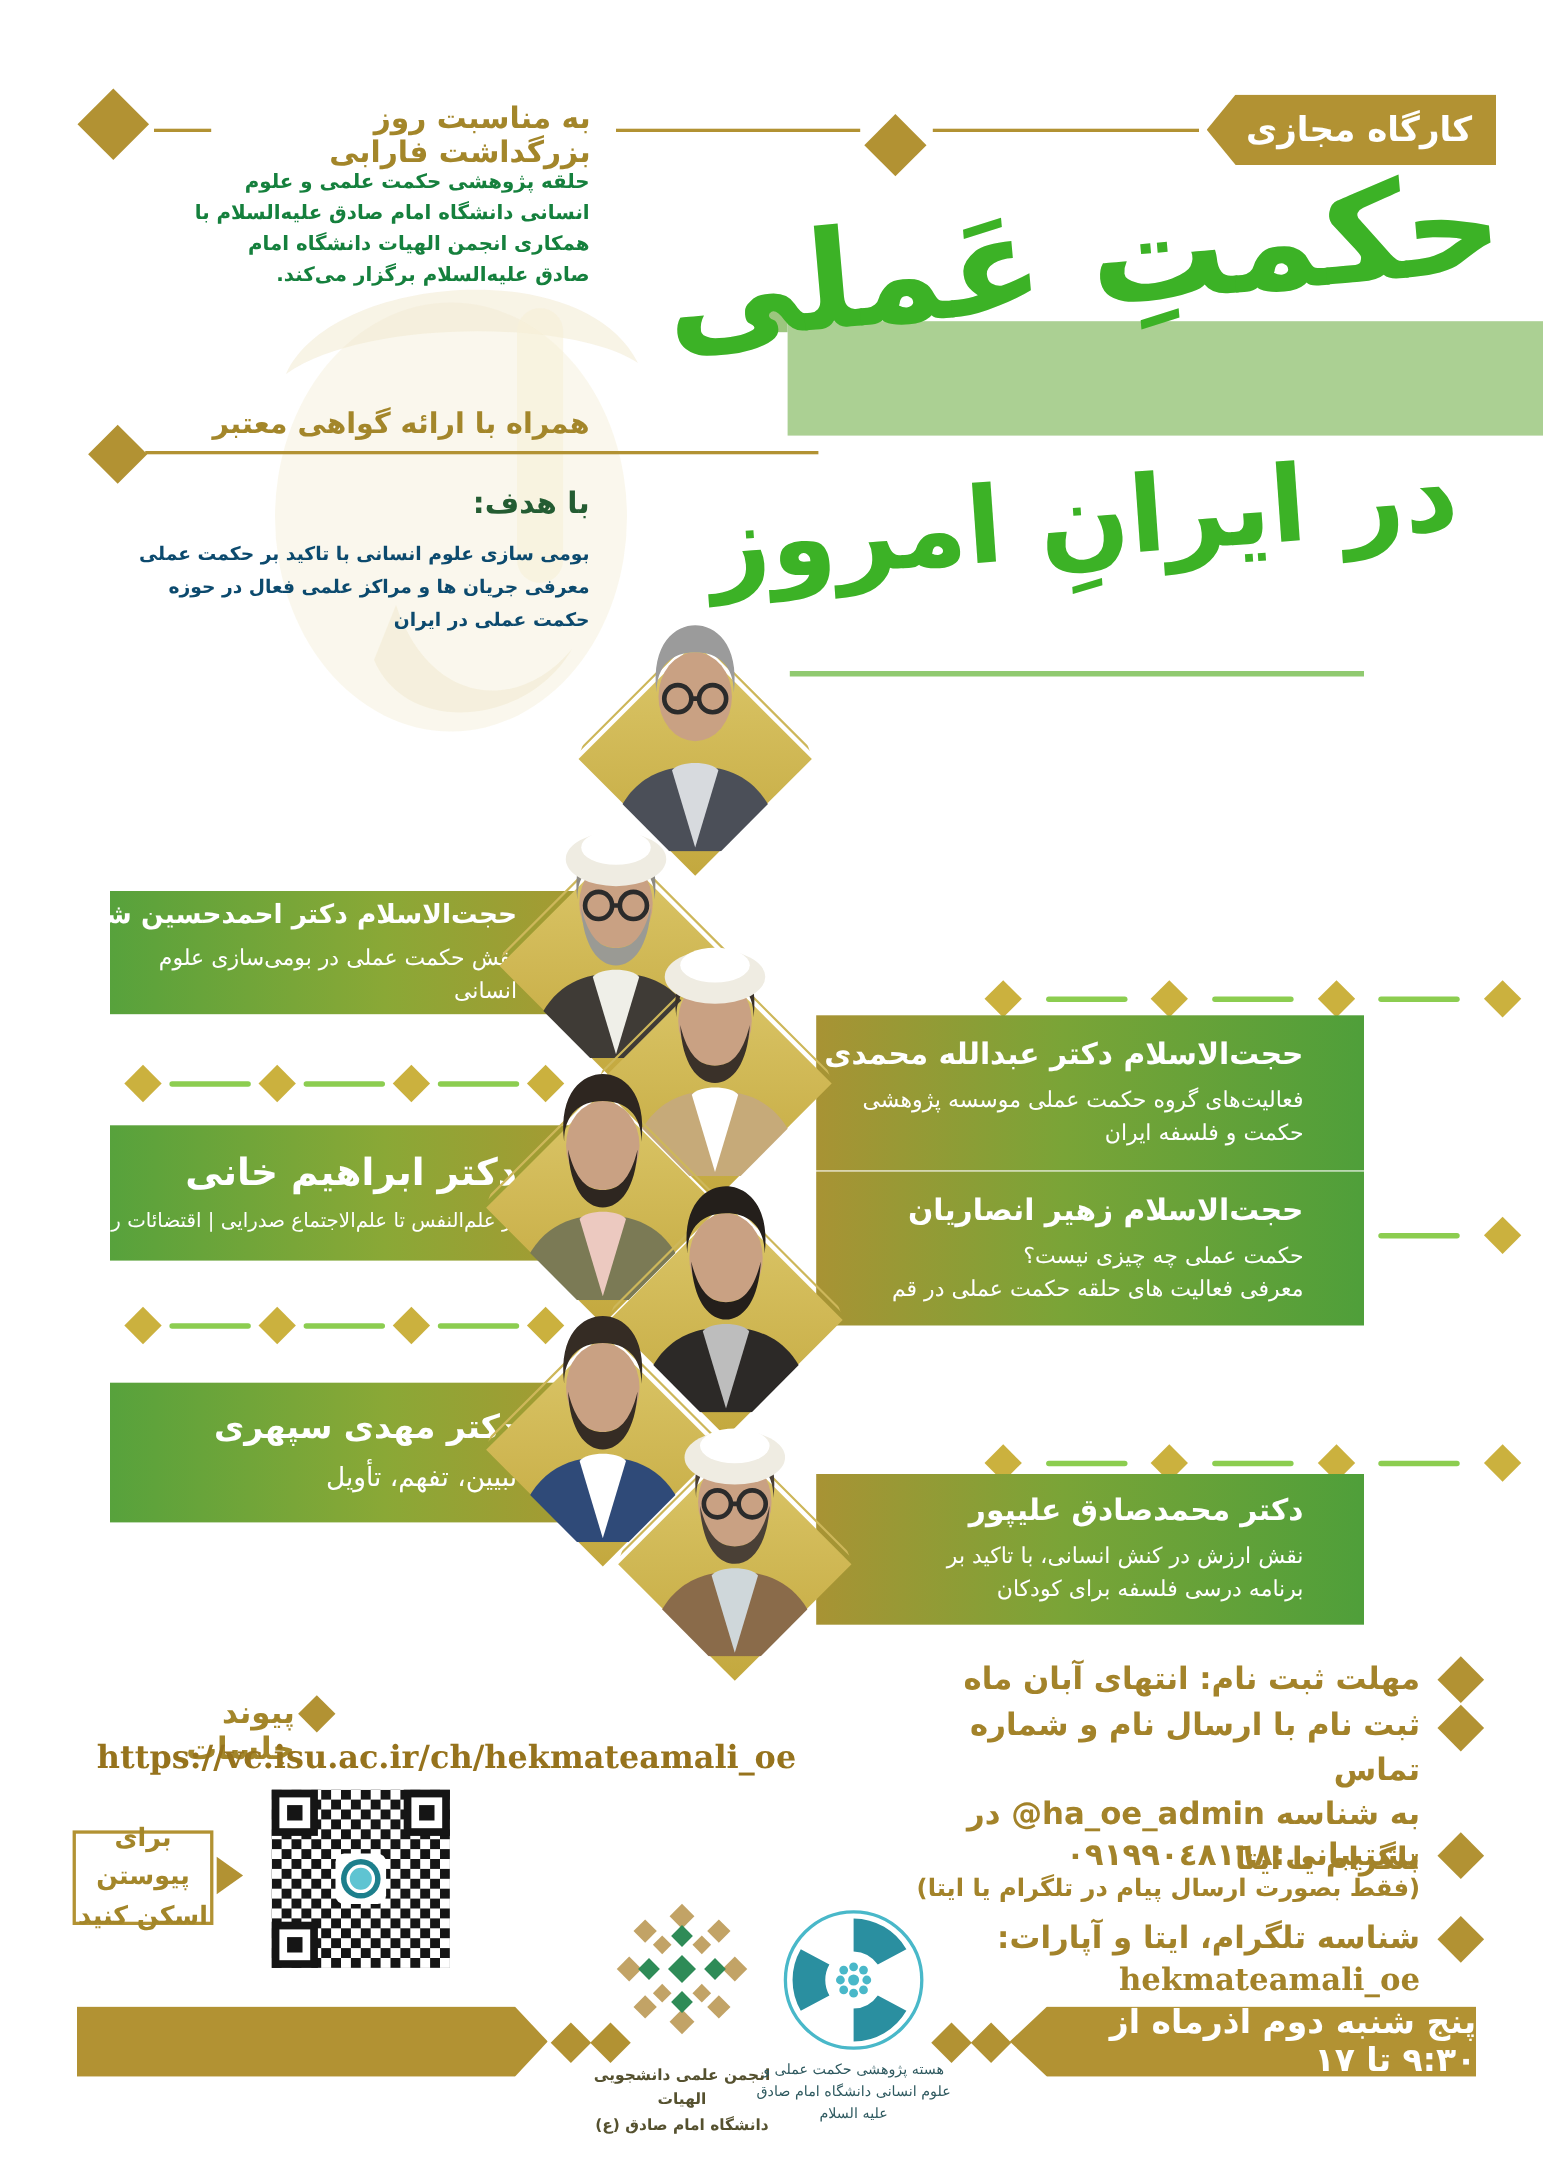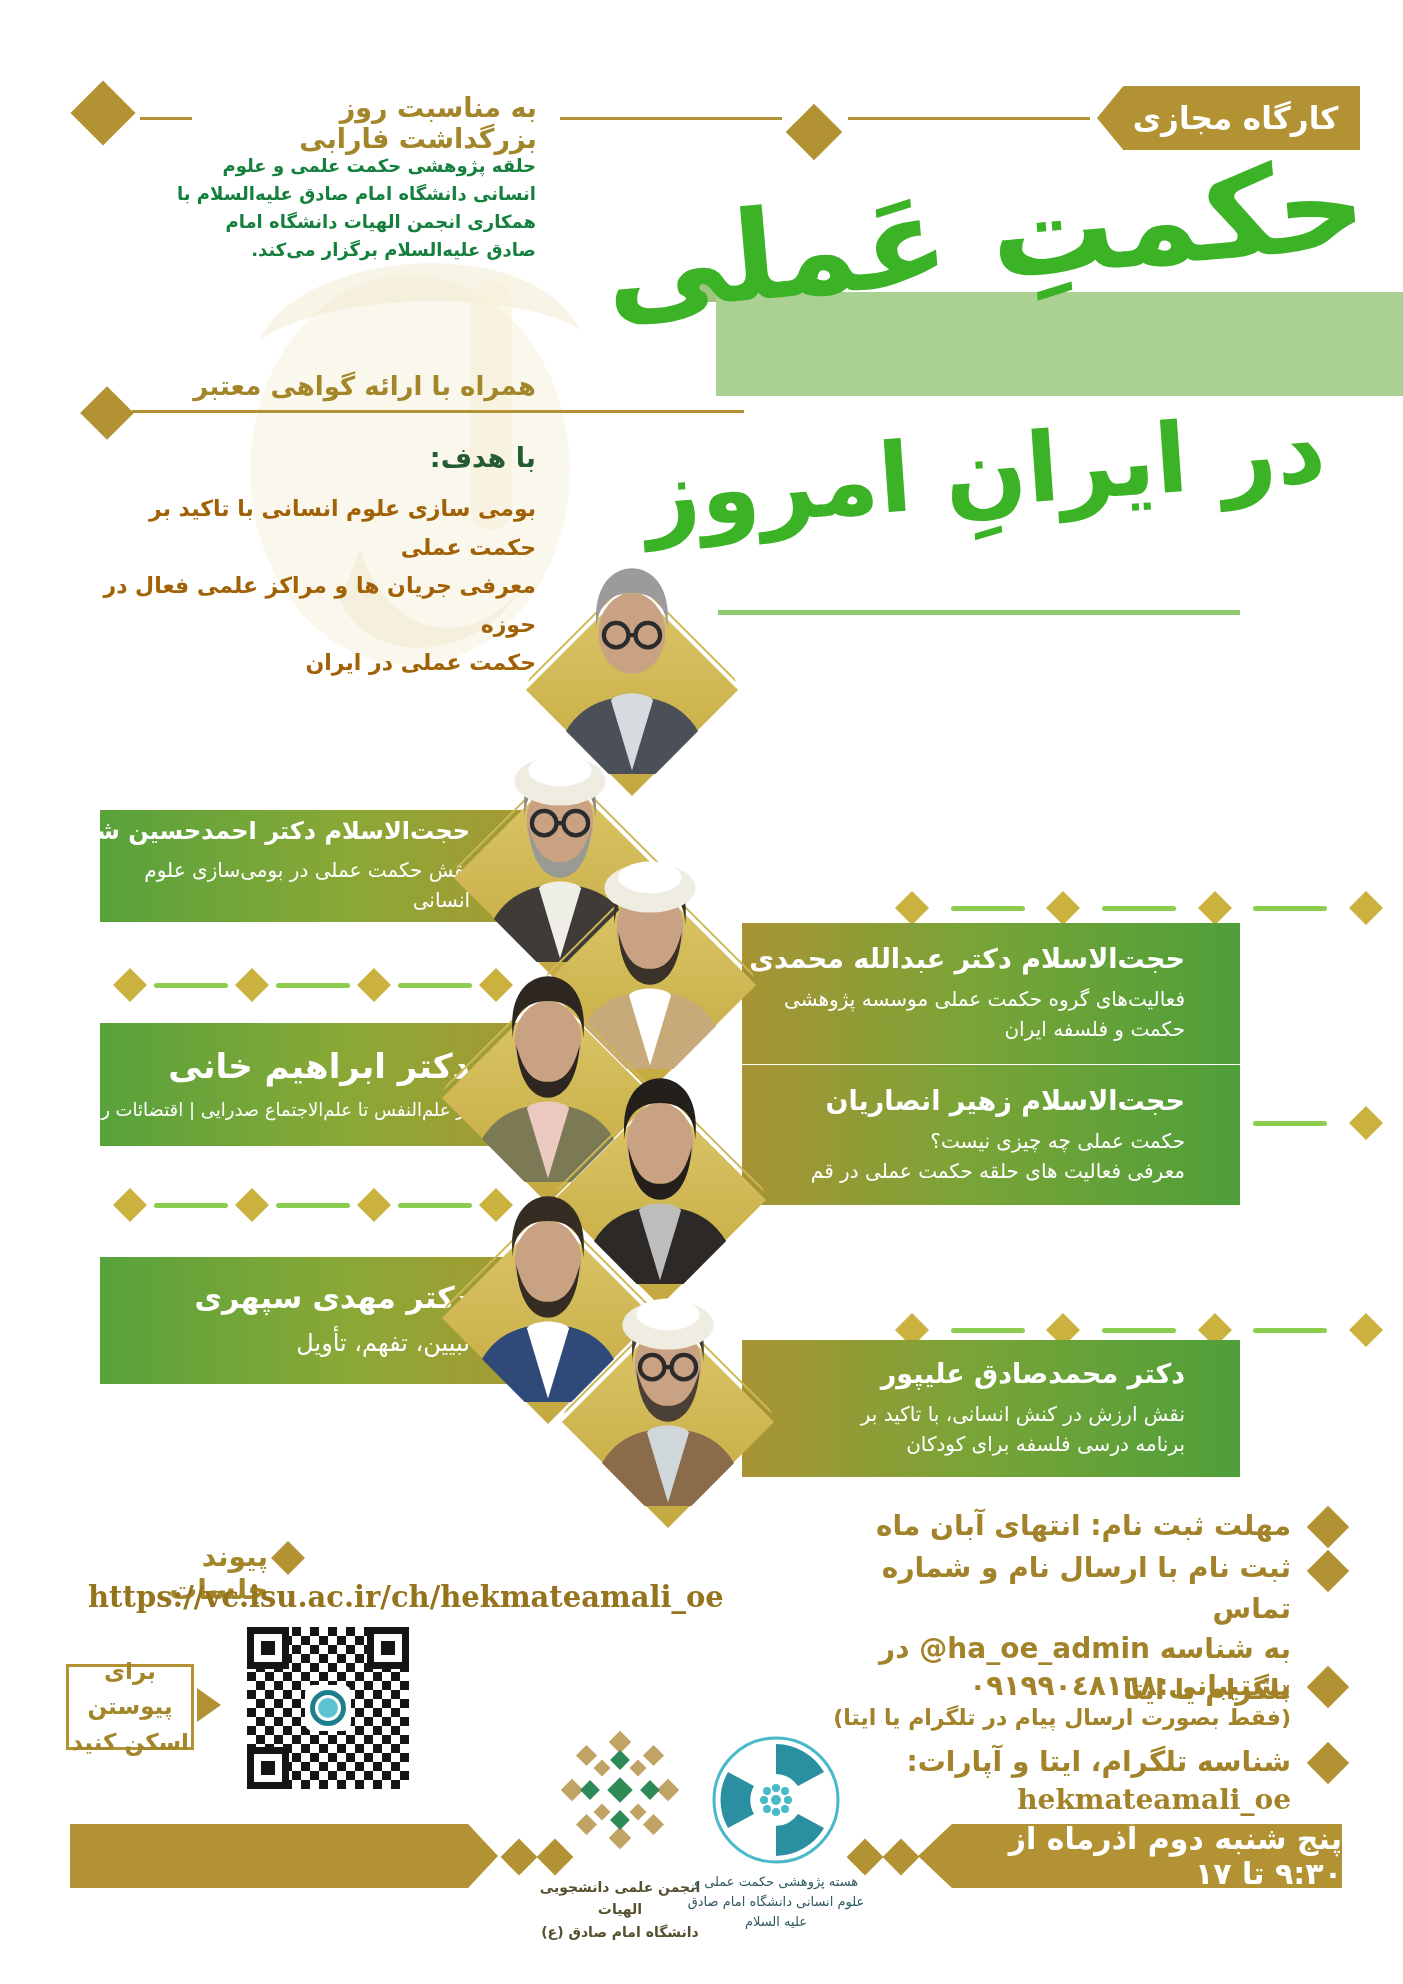--- a/index.html
+++ b/index.html
@@ -22,21 +22,21 @@
   .tline2{left:848px;top:117px;width:242px;height:3px;background:#b29233;}
   .badge{left:1097px;top:86px;width:263px;height:64px;background:#b29233;color:#fff;
          display:flex;align-items:center;justify-content:center;font-size:31px;font-weight:bold;
          clip-path:polygon(0 50%,10% 0,100% 0,100% 100%,10% 100%);padding-left:14px;box-sizing:border-box;}
 
   .organizer{left:128px;top:152px;width:408px;font-size:18px;font-weight:bold;color:#15803d;line-height:1.55;}
   .certificate{left:128px;top:349px;width:408px;font-size:26px;font-weight:bold;color:#a3862a;margin-top:22px;}
   .cert-diamond{left:88px;top:394px;width:38px;height:38px;background:#b29233;}
   .cert-line{left:132px;top:410px;width:612px;height:3px;background:#b29233;}
   .goal-label{left:128px;top:442px;width:408px;font-size:27px;font-weight:bold;color:#245c32;}
-  .goals{left:96px;top:490px;width:440px;font-size:22px;font-weight:bold;color:#a16207;line-height:1.75;}
+  .goals{left:96px;top:490px;width:440px;font-size:17px;font-weight:bold;color:#0c4a6e;line-height:1.75;}
 
   
   .sketch{left:110px;top:220px;width:580px;height:460px;opacity:.55;z-index:0;}
 
   
   .band-square{left:690px;top:276px;width:26px;height:26px;background:#9cc67e;z-index:1;}
   .band{left:716px;top:292px;width:687px;height:104px;background:#abd093;z-index:1;}
   .title1{left:580px;top:168px;width:810px;text-align:center;font-size:124px;font-weight:bold;
           color:#3cb226;transform:rotate(-5deg);z-index:2;line-height:1.1;}
   .title2{left:580px;top:420px;width:810px;text-align:center;font-size:96px;font-weight:bold;

